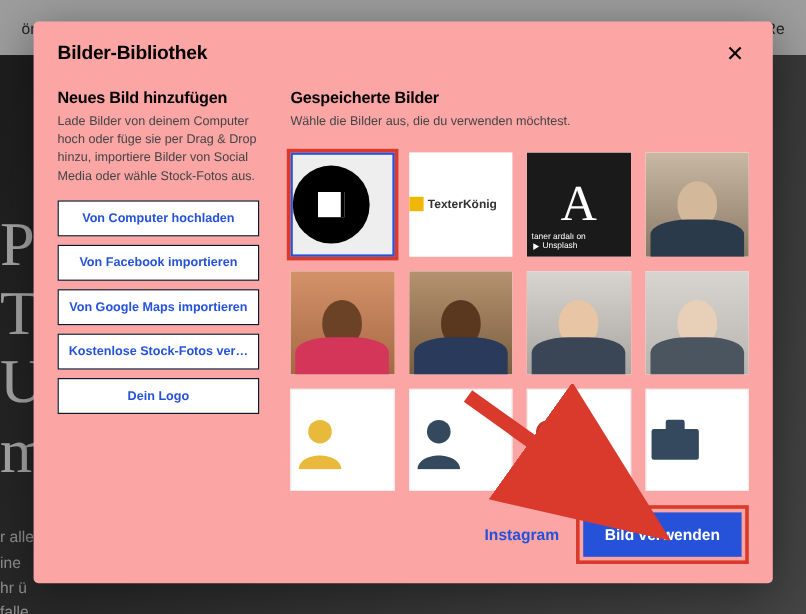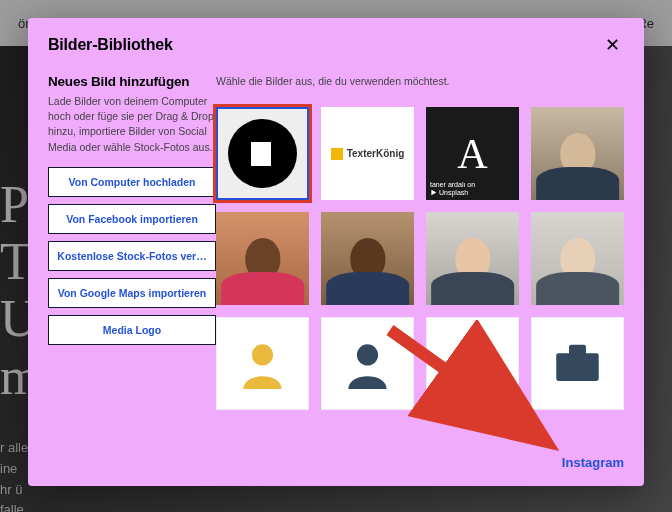--- a/index.html
+++ b/index.html
@@ -3,32 +3,32 @@
 <meta charset="utf-8">
 <style>
   *{box-sizing:border-box;margin:0;padding:0;font-family:-apple-system,BlinkMacSystemFont,'Segoe UI',Arial,sans-serif;}
   body{width:672px;height:512px;overflow:hidden;background:#333;}
   .bg-page{position:absolute;inset:0;background:#1a1a1a;}
   .bg-top{position:absolute;top:0;left:0;right:0;height:46px;background:#f2f2f2;display:flex;align-items:center;justify-content:space-between;padding:0 18px;font-size:13px;color:#333;}
   .bg-hero{position:absolute;top:46px;left:0;right:0;bottom:0;background:linear-gradient(120deg,#2d2d2d 0%,#4a4a4a 50%,#6a6a6a 100%);}
   .bg-hero-text{position:absolute;left:0;top:130px;color:#fff;font-family:Georgia,serif;font-size:52px;line-height:1.1;}
   .bg-hero-small{position:absolute;left:0;top:392px;color:#ddd;font-size:13px;line-height:1.6;}
   .overlay{position:absolute;inset:0;background:rgba(0,0,0,.35);}
-  .modal{position:absolute;left:28px;top:18px;right:28px;bottom:26px;background:#f0abfc;border-radius:4px;box-shadow:0 8px 40px rgba(0,0,0,.4);display:flex;flex-direction:column;}
+  .modal{position:absolute;left:28px;top:18px;right:28px;bottom:26px;background:#fca5a5;border-radius:4px;box-shadow:0 8px 40px rgba(0,0,0,.4);display:flex;flex-direction:column;}
   .modal-head{display:flex;align-items:center;justify-content:space-between;padding:14px 20px 10px;}
   .modal-title{font-size:16px;font-weight:700;letter-spacing:-.2px;}
   .close-x{font-size:18px;cursor:pointer;padding:4px;line-height:1;}
-  .modal-body{flex:1;display:flex;padding:6px 20px 0;overflow:hidden;}
+  .modal-body{flex:1;display:flex;gap:26px;padding:6px 20px 0;overflow:hidden;}
   .left-col{width:168px;flex:none;}
   .sect-h{font-size:13.5px;font-weight:700;margin-bottom:5px;letter-spacing:-.2px;}
   .sect-desc{font-size:10.5px;color:#444;line-height:1.45;margin-bottom:12px;}
   .opt-btn{display:block;width:100%;border:1px solid #0f172a;background:#fff;color:#2552d9;font-size:10.5px;font-weight:600;text-align:center;padding:8px 4px;margin-bottom:7px;cursor:pointer;}
   .right-col{flex:1;}
   .grid{display:grid;grid-template-columns:repeat(4,1fr);gap:12px;margin-top:12px;}
-  .thumb{aspect-ratio:1/1;background:#eee;position:relative;overflow:hidden;display:flex;align-items:center;justify-content:center;}
+  .thumb{aspect-ratio:1/1;background:#eee;position:relative;overflow:hidden;display:flex;align-items:center;}
   .thumb.selected{outline:3px solid #d93a2b;outline-offset:0;border:2px solid #2552d9;}
   .thumb.selected::after{content:"";position:absolute;inset:2px;border:1px solid #fff0;}
   .circle-black{width:78%;height:78%;border-radius:50%;background:#000;display:flex;align-items:center;justify-content:center;}
   .circle-black .blk{width:34%;height:34%;background:#fff;border-right:3px solid #000;}
   .tk-logo{display:flex;align-items:center;gap:4px;font-size:10px;font-weight:700;color:#333;}
   .tk-logo .sq{width:12px;height:12px;background:#f2b705;}
   .portrait{position:absolute;inset:0;}
   .portrait.p2{background:linear-gradient(#c9b8a3 0%,#8a7a65 100%);}
   .portrait.p3{background:linear-gradient(#d4926a 0%,#a66843 100%);}
   .portrait.p4{background:linear-gradient(#b5926f 0%,#7a5d40 100%);}
@@ -83,26 +83,27 @@
     <div class="close-x">✕</div>
   </div>
 
   <div class="modal-body">
 
     <div class="left-col">
       <div class="sect-h">Neues Bild hinzufügen</div>
       <div class="sect-desc">Lade Bilder von deinem Computer hoch oder füge sie per Drag &amp; Drop hinzu, importiere Bilder von Social Media oder wähle Stock-Fotos aus.</div>
       <button class="opt-btn">Von Computer hochladen</button>
       <button class="opt-btn">Von Facebook importieren</button>
+      <button class="opt-btn">Von Google Maps importieren</button>
       <button class="opt-btn">Kostenlose Stock-Fotos ver…</button>
-      <button class="opt-btn">Von Google Maps importieren</button>
-      <button class="opt-btn">Media Logo</button>
+      <button class="opt-btn">Dein Logo</button>
     </div>
 
     <div class="right-col">
+      <div class="sect-h">Gespeicherte Bilder</div>
       <div class="sect-desc" style="margin-bottom:18px;">Wähle die Bilder aus, die du verwenden möchtest.</div>
 
       <div class="grid">
         <div class="thumb selected">
           <div class="circle-black">
               <div class="blk"></div>
             </div>
         </div>
         <div class="thumb" style="background:#fff;">
           <div class="tk-logo">
@@ -174,20 +175,23 @@
               <rect x="8" y="0" width="8" height="5" rx="1" fill="#34495e"></rect>
             </svg>
         </div>
       </div>
 
     </div>
   </div>
 
   <div class="modal-foot">
     <span class="btn-cancel">Instagram</span>
+    <div class="btn-primary-wrap">
+      <button class="btn-primary">Bild verwenden</button>
+    </div>
   </div>
 </div>
 
 <svg class="arrow" style="left:380px;top:320px;" width="190" height="140">
   <defs>
       <marker id="ah" markerWidth="12" markerHeight="12" refX="9" refY="5" orient="auto">
         <polygon points="0,0 12,5 0,10" fill="#d93a2b"></polygon>
       </marker>
     </defs>
   <line x1="10" y1="10" x2="150" y2="110" stroke="#d93a2b" stroke-width="12" marker-end="url(#ah)"></line>

